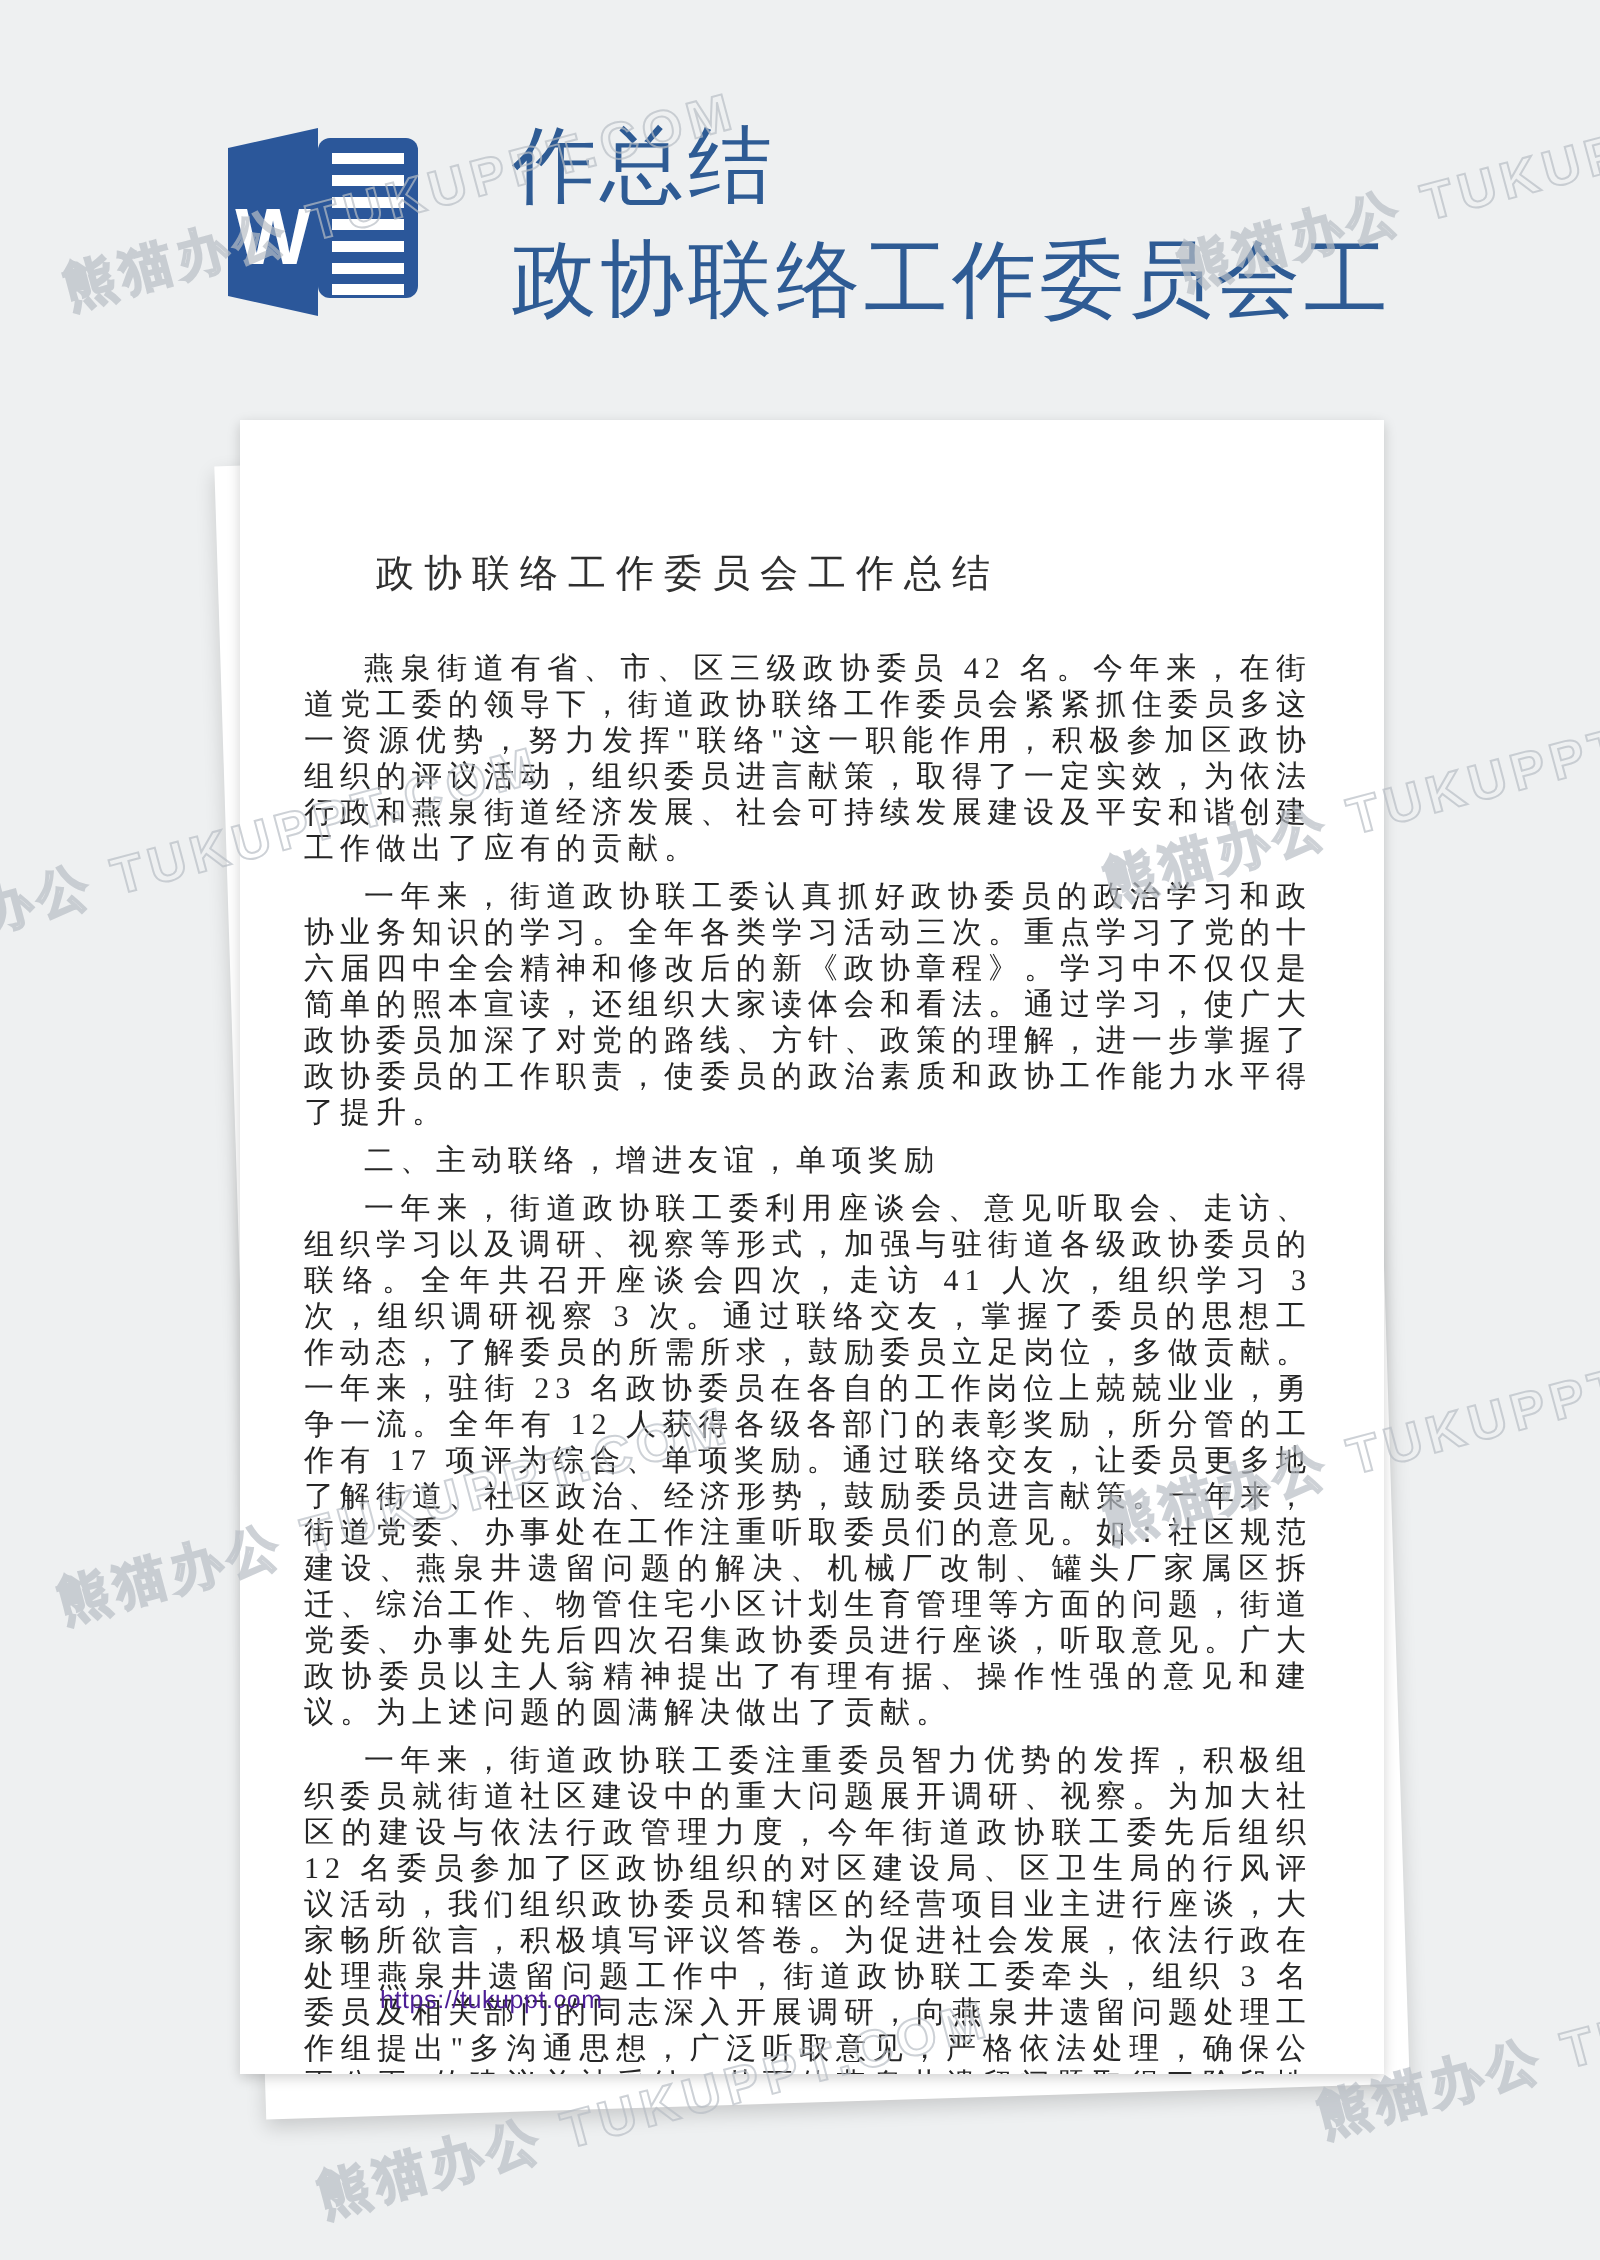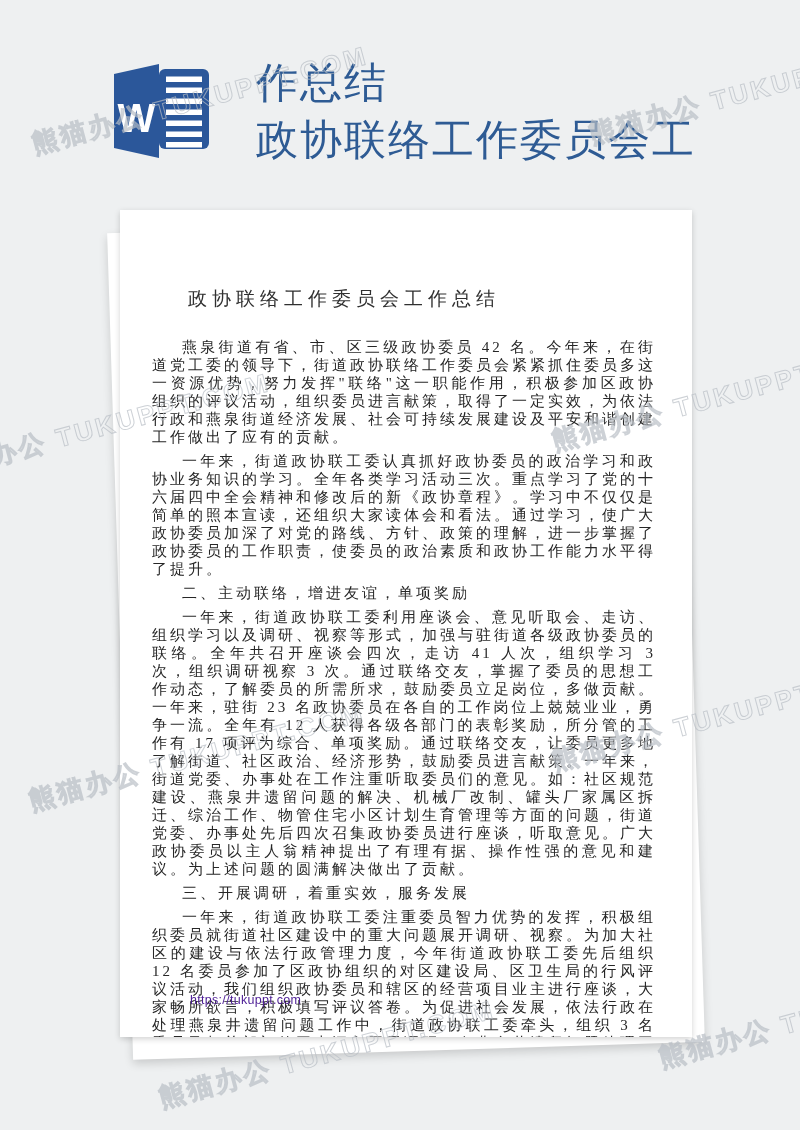--- a/index.html
+++ b/index.html
@@ -20,21 +20,21 @@
       color:#2e5b94;font-size:42px;line-height:57px;letter-spacing:2px;font-weight:500;}
   .header-title span{display:block;}
 
   
   .back-page{position:absolute;left:120px;top:210px;width:572px;height:827px;background:#fff;
       transform:translateY(14px) rotate(-1.8deg);box-shadow:0 4px 10px rgba(0,0,0,0.16);z-index:1;}
   .page{position:absolute;left:120px;top:210px;width:572px;height:827px;background:#fff;
       box-shadow:0 2px 6px rgba(0,0,0,0.18);z-index:2;}
   .doc{position:absolute;inset:0;padding:64px 36px 0 32px;box-sizing:border-box;overflow:hidden;
       font-family:"Liberation Serif","DejaVu Serif",serif;color:#262626;}
-  .doc h1{font-size:19px;font-weight:400;color:#303030;letter-spacing:5px;margin:12px 0 26px 36px;}
+  .doc h1{font-size:19px;font-weight:400;color:#303030;letter-spacing:5px;margin:0 0 26px 36px;}
   .doc p,.doc h2{font-size:15px;line-height:18px;letter-spacing:3px;text-align:justify;
       text-indent:2em;margin:0 0 6px 0;}
   .doc h2{font-weight:400;}
   .doc-footer{position:absolute;left:70px;bottom:30px;font-family:"Liberation Sans","DejaVu Sans",sans-serif;
       font-size:12.5px;color:#4c1d95;letter-spacing:0.3px;}
 </style>
 </head>
 <body>
 
 <div class="canvas">
@@ -75,19 +75,18 @@
   <div class="page">
     <div class="doc">
       <h1>政协联络工作委员会工作总结</h1>
       <p>燕泉街道有省、市、区三级政协委员 42 名。今年来，在街道党工委的领导下，街道政协联络工作委员会紧紧抓住委员多这一资源优势，努力发挥"联络"这一职能作用，积极参加区政协组织的评议活动，组织委员进言献策，取得了一定实效，为依法行政和燕泉街道经济发展、社会可持续发展建设及平安和谐创建工作做出了应有的贡献。</p>
 
       <p>一年来，街道政协联工委认真抓好政协委员的政治学习和政协业务知识的学习。全年各类学习活动三次。重点学习了党的十六届四中全会精神和修改后的新《政协章程》。学习中不仅仅是简单的照本宣读，还组织大家读体会和看法。通过学习，使广大政协委员加深了对党的路线、方针、政策的理解，进一步掌握了政协委员的工作职责，使委员的政治素质和政协工作能力水平得了提升。</p>
 
       <h2>二、主动联络，增进友谊，单项奖励</h2>
       <p>一年来，街道政协联工委利用座谈会、意见听取会、走访、组织学习以及调研、视察等形式，加强与驻街道各级政协委员的联络。全年共召开座谈会四次，走访 41 人次，组织学习 3 次，组织调研视察 3 次。通过联络交友，掌握了委员的思想工作动态，了解委员的所需所求，鼓励委员立足岗位，多做贡献。一年来，驻街 23 名政协委员在各自的工作岗位上兢兢业业，勇争一流。全年有 12 人获得各级各部门的表彰奖励，所分管的工作有 17 项评为综合、单项奖励。通过联络交友，让委员更多地了解街道、社区政治、经济形势，鼓励委员进言献策。一年来，街道党委、办事处在工作注重听取委员们的意见。如：社区规范建设、燕泉井遗留问题的解决、机械厂改制、罐头厂家属区拆迁、综治工作、物管住宅小区计划生育管理等方面的问题，街道党委、办事处先后四次召集政协委员进行座谈，听取意见。广大政协委员以主人翁精神提出了有理有据、操作性强的意见和建议。为上述问题的圆满解决做出了贡献。</p>
 
-      <h2>三、开展调研，着重实效，服务发展</h2>
       <p>一年来，街道政协联工委注重委员智力优势的发挥，积极组织委员就街道社区建设中的重大问题展开调研、视察。为加大社区的建设与依法行政管理力度，今年街道政协联工委先后组织 12 名委员参加了区政协组织的对区建设局、区卫生局的行风评议活动，我们组织政协委员和辖区的经营项目业主进行座谈，大家畅所欲言，积极填写评议答卷。为促进社会发展，依法行政在处理燕泉井遗留问题工作中，街道政协联工委牵头，组织 3 名委员及相关部门的同志深入开展调研，向燕泉井遗留问题处理工作组提出"多沟通思想，广泛听取意见，严格依法处理，确保公正公平"的建议并被采纳，从而使燕泉井遗留问题取得了阶段性突破，使这一困绕燕泉街道党委、办事处多年的难点问题得到了有</p>
     </div>
     <div class="doc-footer">https://tukuppt.com</div>
   </div>
 
 </div>
 
 </body></html>

